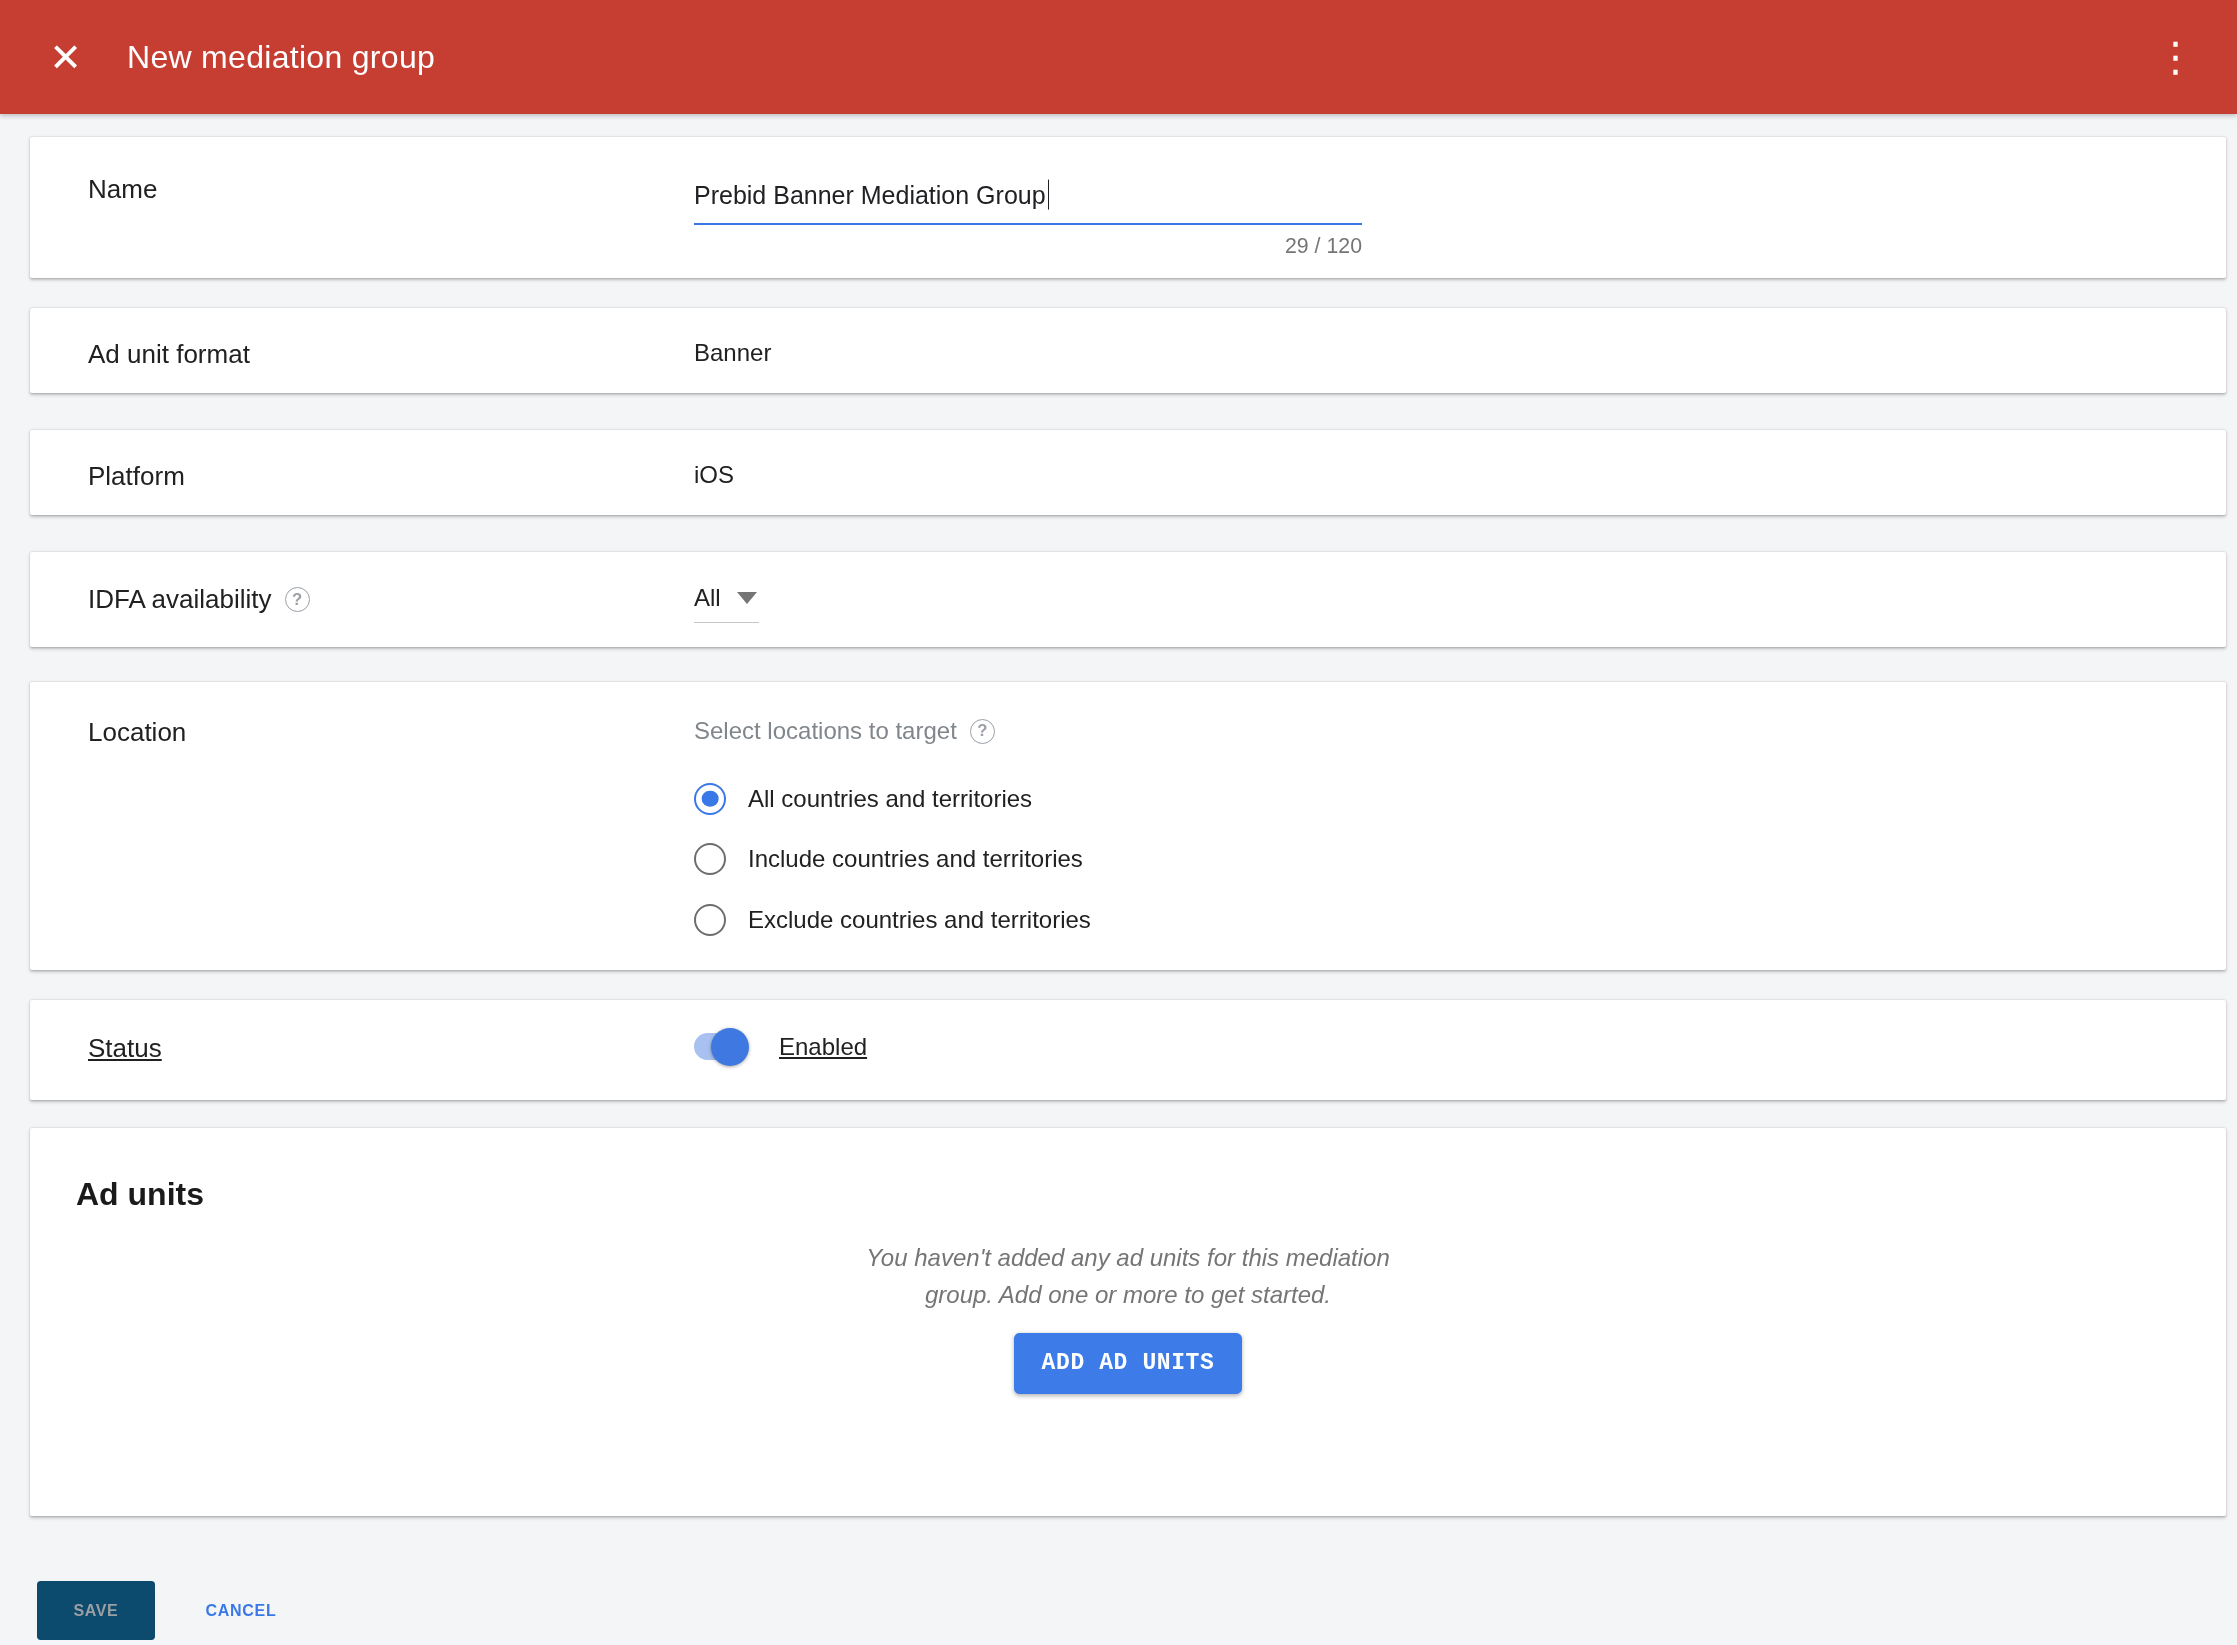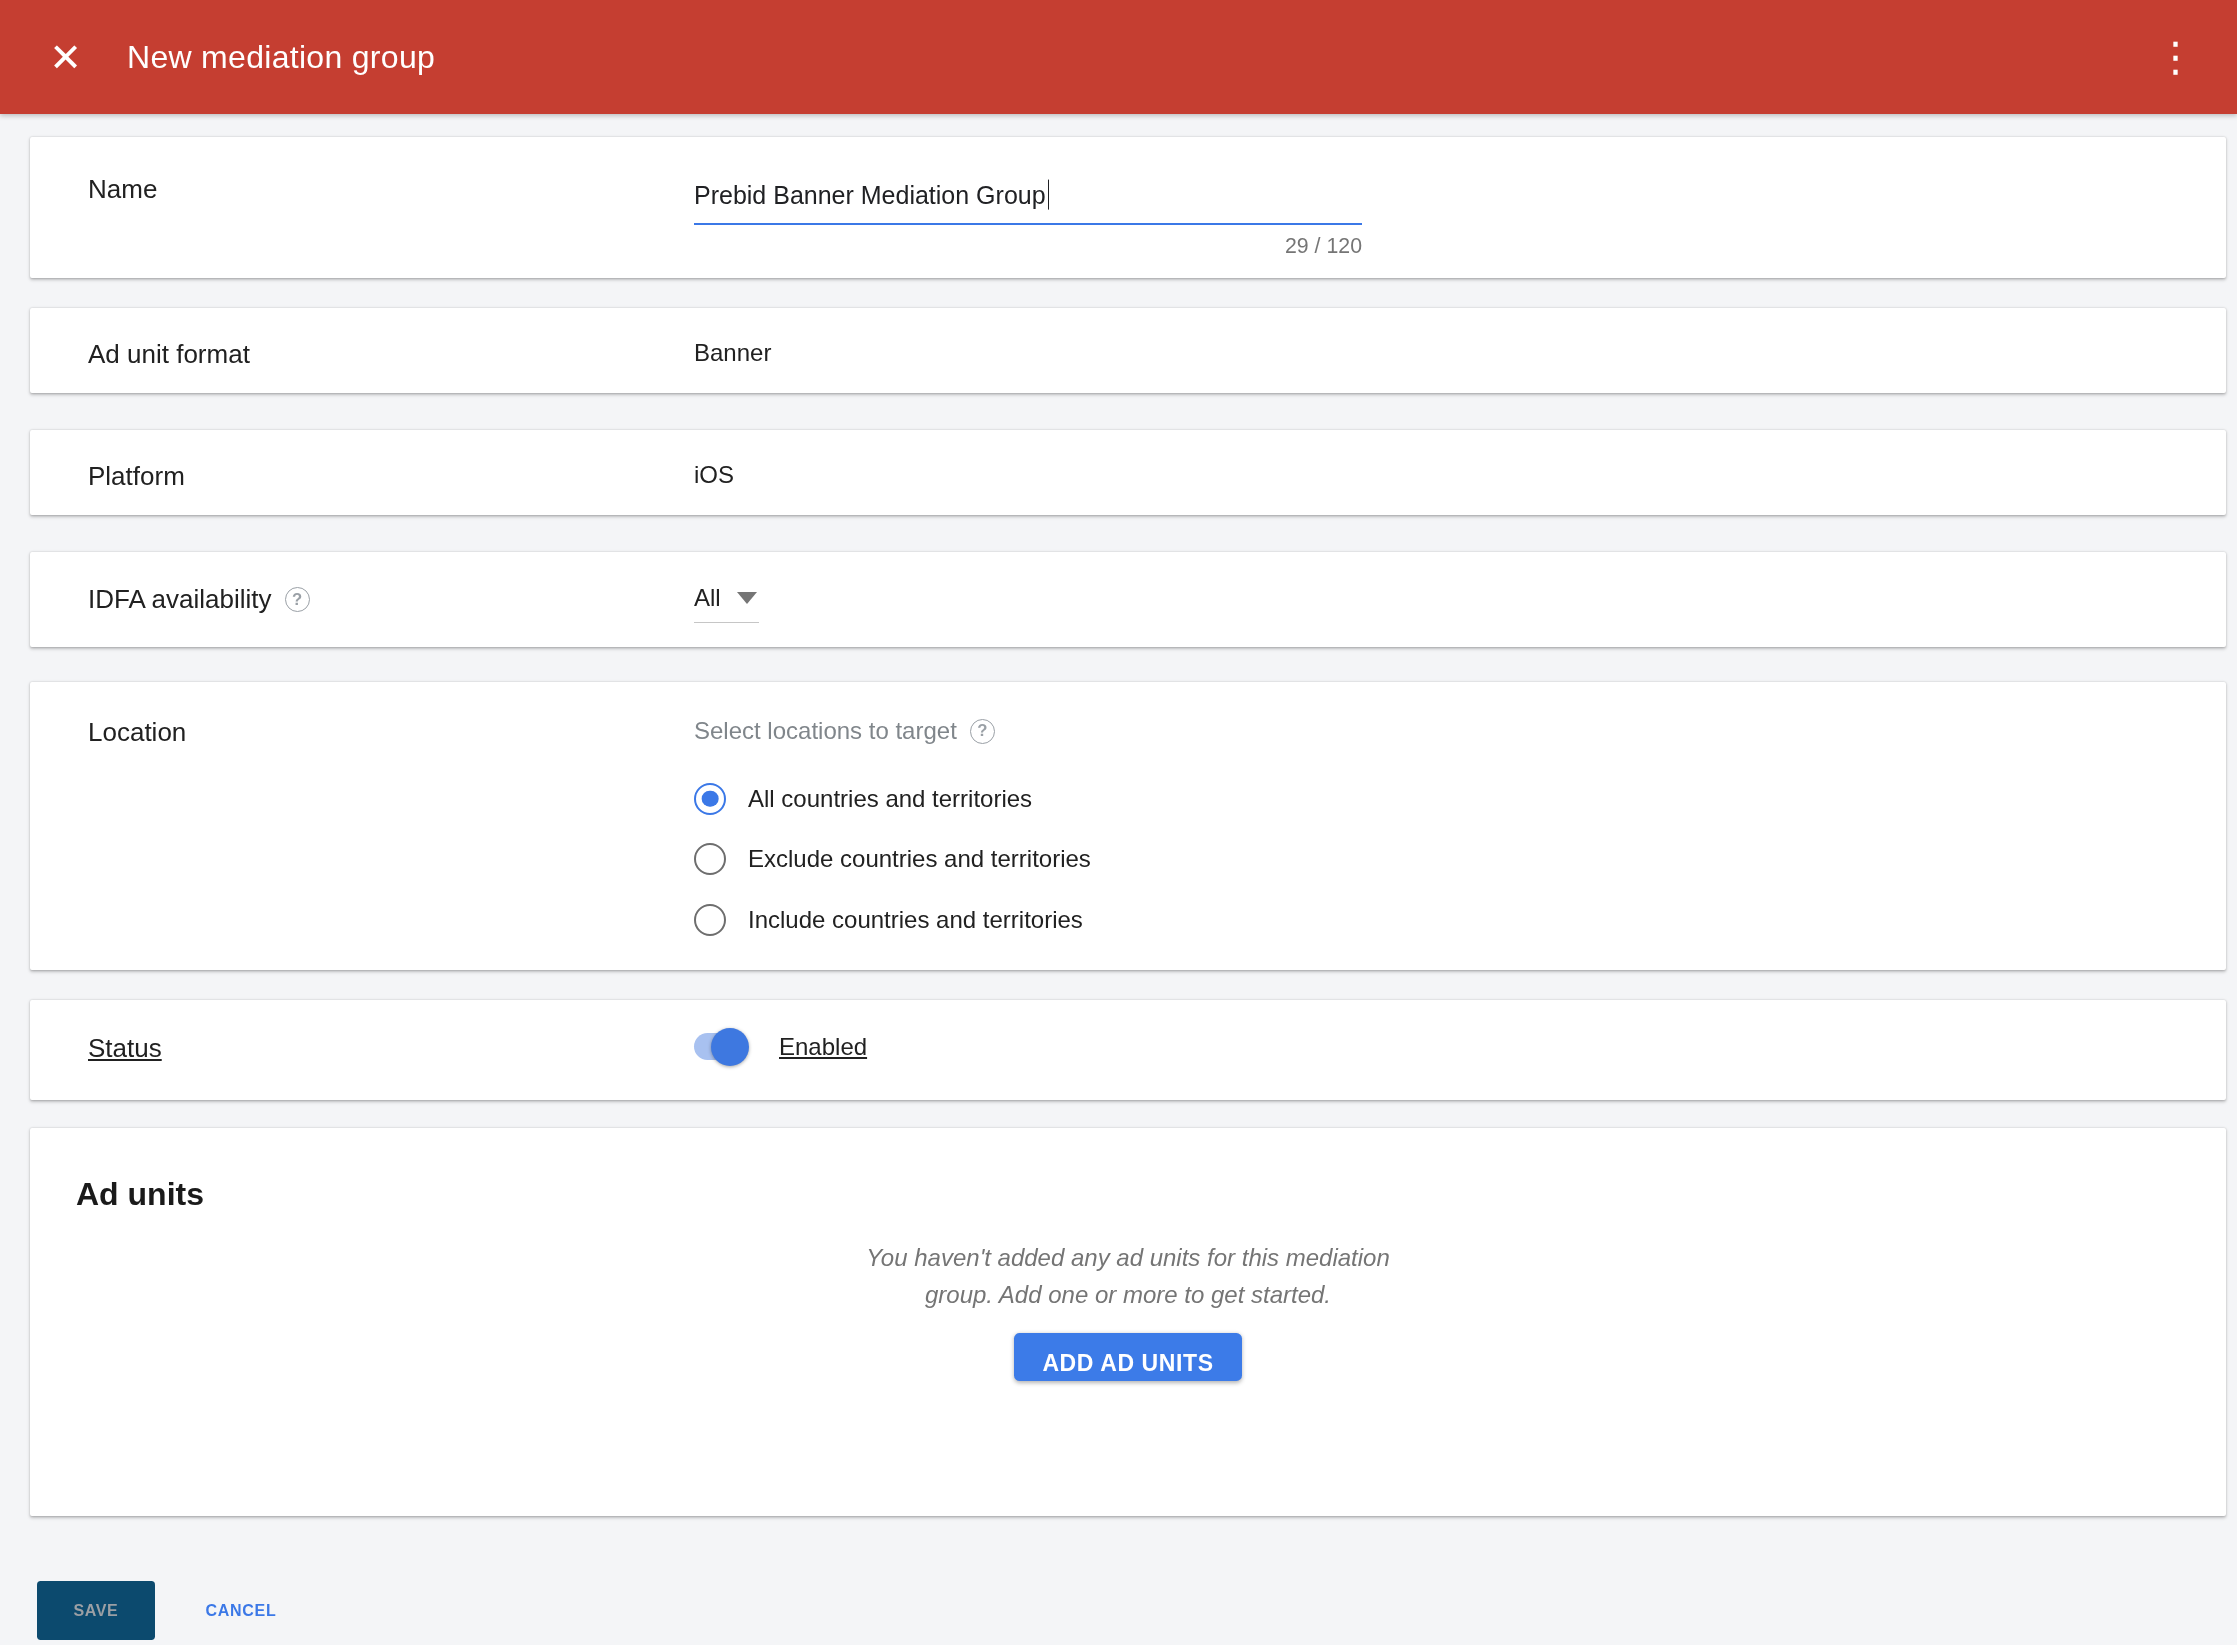--- a/index.html
+++ b/index.html
@@ -94,24 +94,24 @@
     position:absolute; right:-3.7px; top:-5.6px; width:38px; height:38px; border-radius:50%;
     background:#3E78E0; box-shadow:0 0.9px 3.7px rgba(0,0,0,0.35);
   }
   .status-text { margin-left:34px; font-size:24px; color:#212121; }
 
   .adunits-card { margin-top:28px; height:388px; padding-top:48px; }
   .adunits-title { font-size:32px; font-weight:700; margin-left:46px; color:#1a1a1a; }
   .empty-state { text-align:center; margin-top:26px; }
   .empty-line { font-size:24px; color:#757575; line-height:37px;font-style:italic; }
   .add-units-btn {
-    display:inline-block; margin-top:20.4px; height:48px; line-height:61px; padding:0 28px;
+    display:inline-block; margin-top:20.4px; height:61px; line-height:61px; padding:0 28px;
     background:#3C7BE8; color:#ffffff; font-size:23px; font-weight:700; letter-spacing:0.6px;
     border:none; border-radius:5.6px; cursor:pointer; box-shadow:0 1.9px 4.6px rgba(0,0,0,0.3);
-    font-family:Liberation Sans, sans-serif;
+    font-family:Liberation Mono, monospace;
   }
   
   .footer { display:flex; align-items:center; margin:65px 0 0 37px; }
   .save-btn {
     width:118px; height:59px; background:#0c4a6e; color:#9B9FA4; border:none;
     border-radius:3.7px; font-size:16px; font-weight:700; letter-spacing:0.6px; cursor:default;
     font-family:"Liberation Sans", sans-serif;
   }
   .cancel-btn {
     margin-left:32px; background:none; border:none; color:#3B78E7; font-size:16px;
@@ -181,25 +181,25 @@
         <span>Select locations to target</span>
         <span class="help-icon">?</span>
       </div>
       <div class="radio-list">
         <div class="radio-option selected">
           <span class="radio-circle"></span>
           <span class="radio-label">All countries and territories</span>
         </div>
         <div class="radio-option">
           <span class="radio-circle"></span>
-          <span class="radio-label">Exclude countries and territories</span>
+          <span class="radio-label">Include countries and territories</span>
         </div>
         <div class="radio-option">
           <span class="radio-circle"></span>
-          <span class="radio-label">Include countries and territories</span>
+          <span class="radio-label">Exclude countries and territories</span>
         </div>
       </div>
     </div>
   </div>
 </div>
 
 <div class="card status-card">
   <div class="row">
     <div class="row-label">Status</div>
     <div class="status-field">

